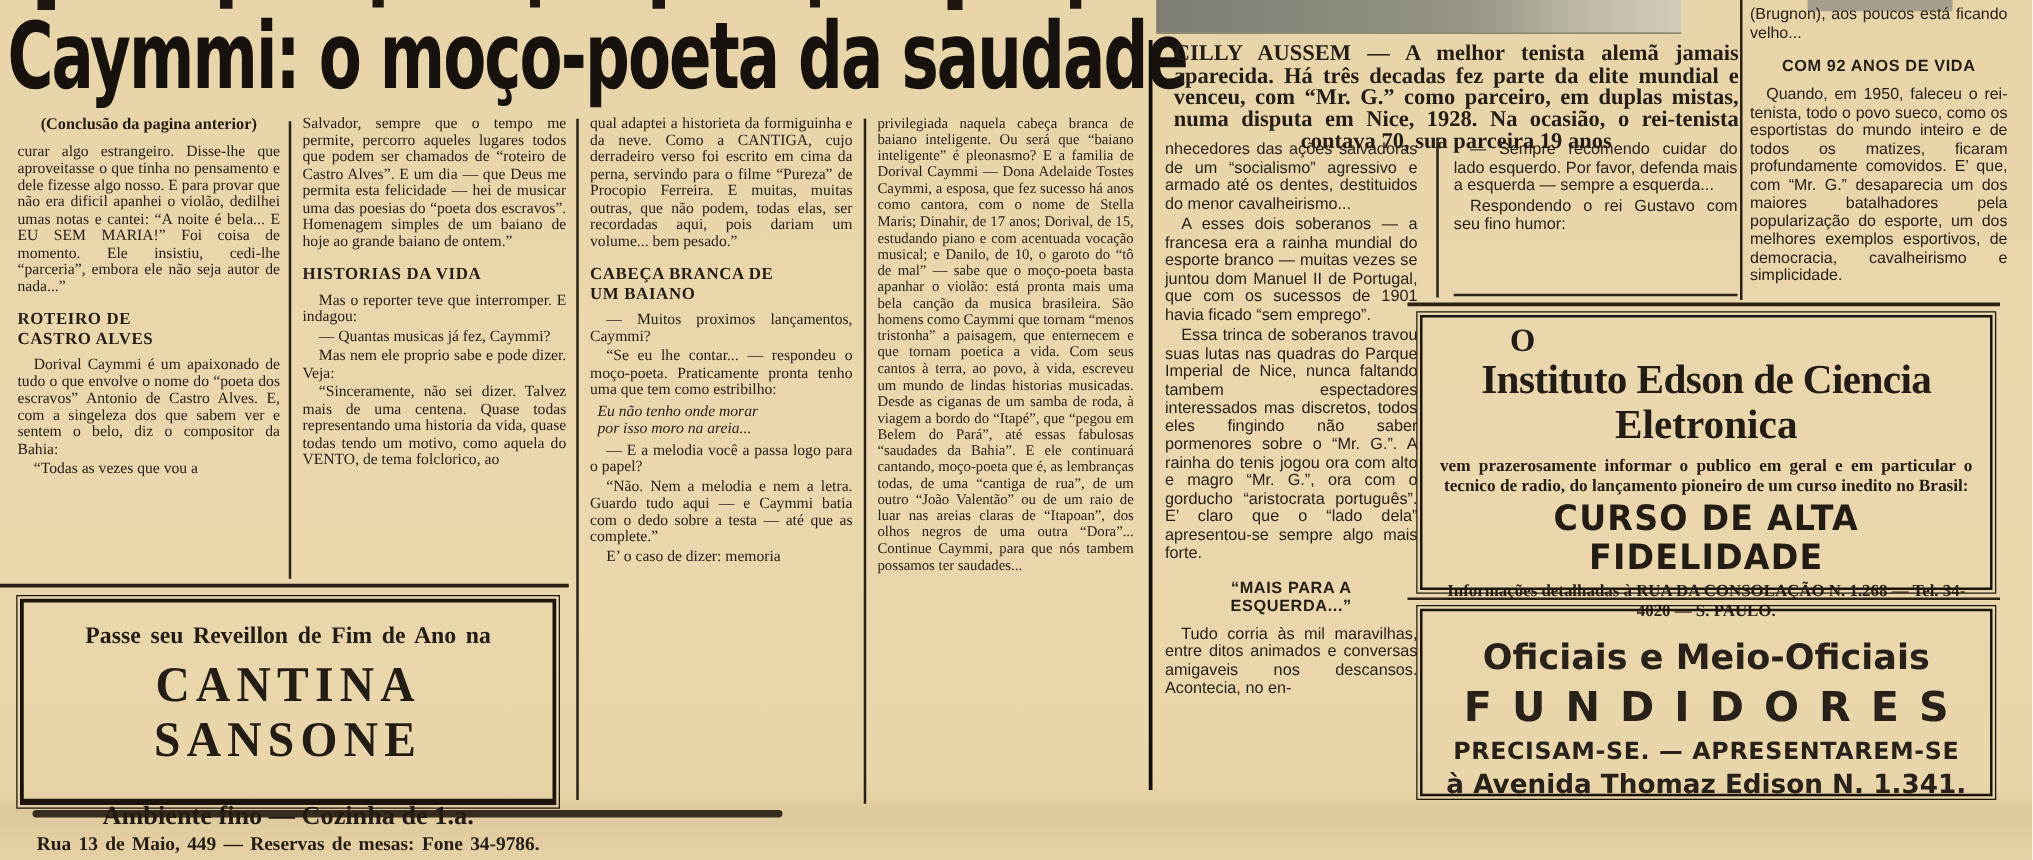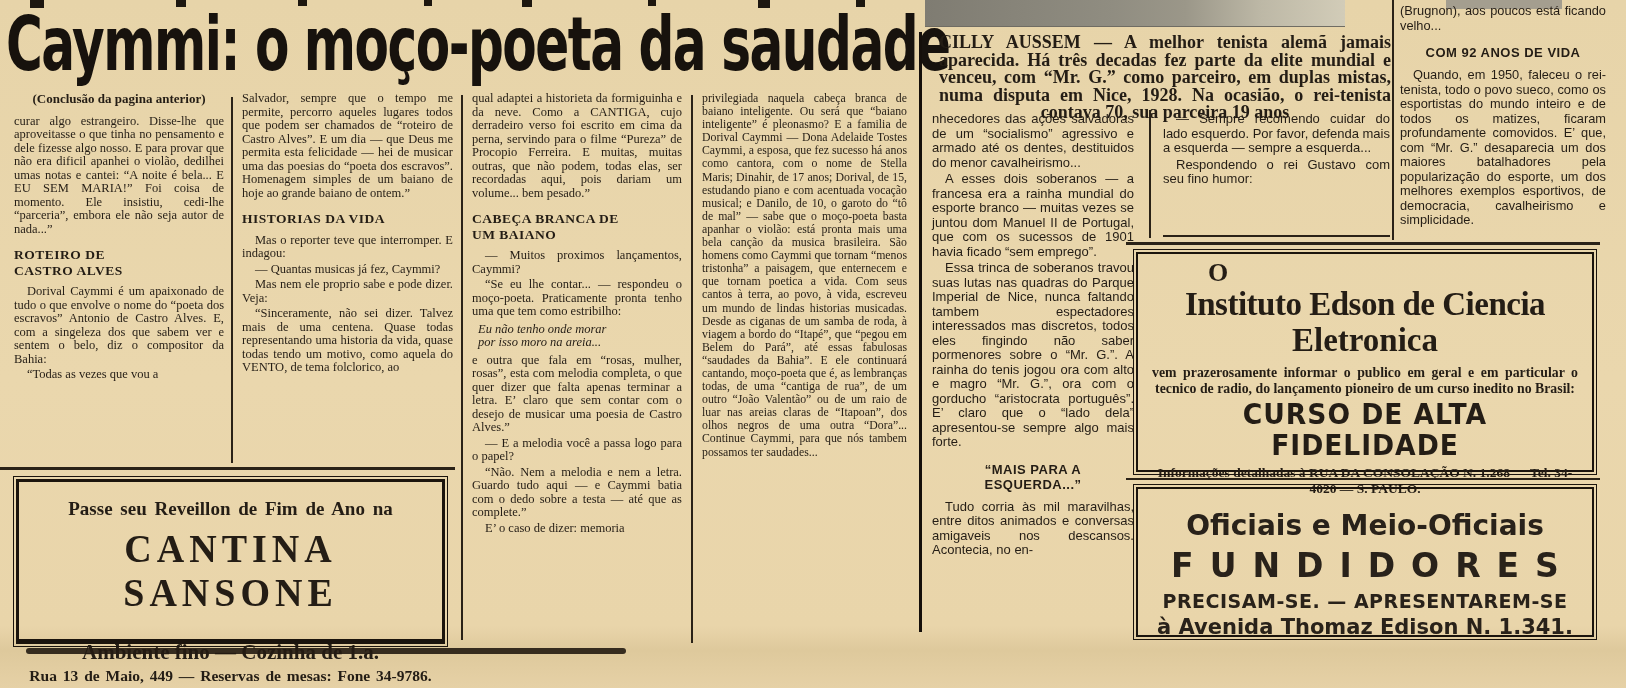--- a/index.html
+++ b/index.html
@@ -107,21 +107,20 @@
       <p class="ind">“Sinceramente, não sei dizer. Talvez mais de uma centena. Quase todas representando uma historia da vida, quase todas tendo um motivo, como aquela do VENTO, de tema folclorico, ao</p>
     </div>
   <div class="col" id="col3">
       <p>qual adaptei a historieta da formiguinha e da neve. Como a CANTIGA, cujo derradeiro verso foi escrito em cima da perna, servindo para o filme “Pureza” de Procopio Ferreira. E muitas, muitas outras, que não podem, todas elas, ser recordadas aqui, pois dariam um volume... bem pesado.”</p>
       <p class="sub">CABEÇA BRANCA DE
 UM BAIANO</p>
       <p class="ind">— Muitos proximos lançamentos, Caymmi?</p>
       <p class="ind">“Se eu lhe contar... — respondeu o moço-poeta. Praticamente pronta tenho uma que tem como estribilho:</p>
       <p class="verse">Eu não tenho onde morar
 por isso moro na areia...</p>
-      <p>e outra que fala em “rosas, mulher, rosas”, esta com melodia completa, o que quer dizer que falta apenas terminar a letra. E’ claro que sem contar com o desejo de musicar uma poesia de Castro Alves.”</p>
       <p class="ind">— E a melodia você a passa logo para o papel?</p>
       <p class="ind">“Não. Nem a melodia e nem a letra. Guardo tudo aqui — e Caymmi batia com o dedo sobre a testa — até que as complete.”</p>
       <p class="ind">E’ o caso de dizer: memoria</p>
     </div>
   <div class="col" id="col4">
       <p>privilegiada naquela cabeça branca de baiano inteligente. Ou será que “baiano inteligente” é pleonasmo? E a familia de Dorival Caymmi — Dona Adelaide Tostes Caymmi, a esposa, que fez sucesso há anos como cantora, com o nome de Stella Maris; Dinahir, de 17 anos; Dorival, de 15, estudando piano e com acentuada vocação musical; e Danilo, de 10, o garoto do “tô de mal” — sabe que o moço-poeta basta apanhar o violão: está pronta mais uma bela canção da musica brasileira. São homens como Caymmi que tornam “menos tristonha” a paisagem, que enternecem e que tornam poetica a vida. Com seus cantos à terra, ao povo, à vida, escreveu um mundo de lindas historias musicadas. Desde as ciganas de um samba de roda, à viagem a bordo do “Itapé”, que “pegou em Belem do Pará”, até essas fabulosas “saudades da Bahia”. E ele continuará cantando, moço-poeta que é, as lembranças todas, de uma “cantiga de rua”, de um outro “João Valentão” ou de um raio de luar nas areias claras de “Itapoan”, dos olhos negros de uma outra “Dora”... Continue Caymmi, para que nós tambem possamos ter saudades...</p>
     </div>
 
   <div id="photo-strip"></div>
   <div id="grey-patch"></div>

